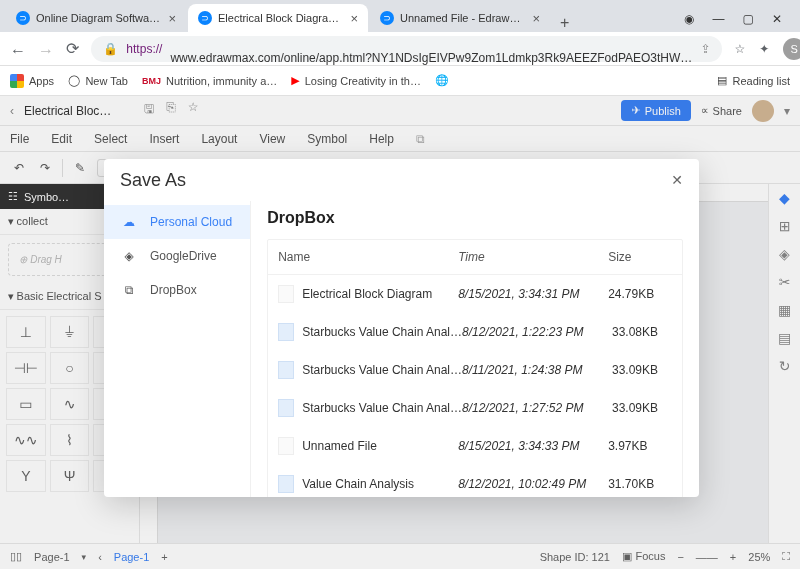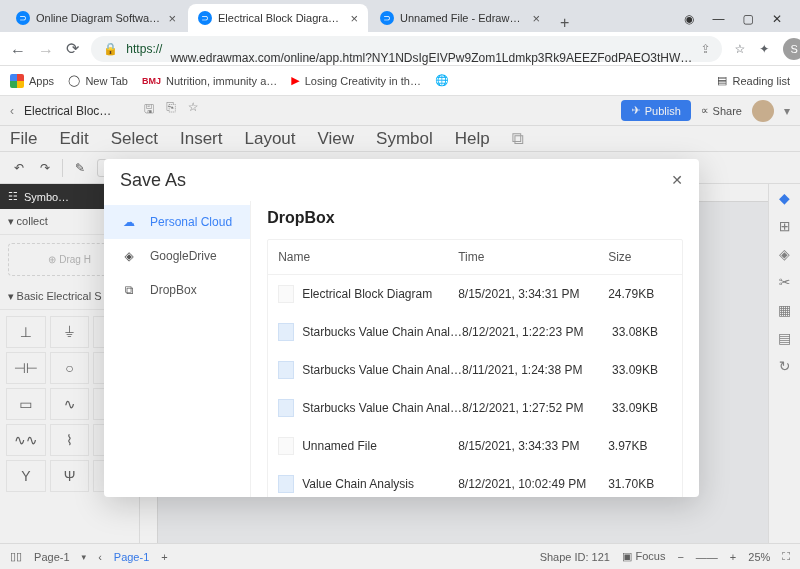--- a/index.html
+++ b/index.html
@@ -32,33 +32,33 @@
 .app { position: relative; height: calc(569px - 32px - 34px - 30px); background: #f5f6f7; }
 .app-header { height: 30px; display: flex; align-items: center; padding: 0 10px; gap: 10px; background: #fff; border-bottom: 1px solid #e8e8e8; }
 .back-arrow { color: #888; }
 .doc-title { font-size: 12px; color: #333; white-space: nowrap; overflow: hidden; text-overflow: ellipsis; max-width: 90px; }
 .hdr-mid-icons { display: flex; gap: 12px; margin-left: 20px; color: #888; }
 .hdr-right { margin-left: auto; display: flex; gap: 10px; align-items: center; }
 .publish-btn { background: #3b82f6; color: #fff; border-radius: 4px; padding: 4px 10px; font-size: 11px; display: flex; align-items: center; gap: 4px; }
 .share-btn { color: #555; font-size: 11px; display: flex; align-items: center; gap: 4px; }
 .user-avatar { width: 22px; height: 22px; border-radius: 50%; background: #d4b896; }
 
-.menu-bar { height: 26px; background: #fff; border-bottom: 1px solid #e8e8e8; display: flex; align-items: center; padding: 0 10px; gap: 22px; font-size: 17px; color: #555; }
+.menu-bar { height: 26px; background: #fff; border-bottom: 1px solid #e8e8e8; display: flex; align-items: center; padding: 0 10px; gap: 22px; font-size: 12px; color: #555; }
 
 .toolbar { height: 32px; background: #fff; border-bottom: 1px solid #e8e8e8; display: flex; align-items: center; padding: 0 10px; gap: 8px; color: #555; font-size: 12px; }
 .toolbar .sep { width: 1px; height: 18px; background: #e0e0e0; }
 .font-name { border: 1px solid #ddd; padding: 2px 6px; border-radius: 3px; width: 70px; font-size: 11px; }
 .font-size { border: 1px solid #ddd; padding: 2px 4px; border-radius: 3px; width: 28px; text-align: center; font-size: 11px; }
 .tb-icon { width: 18px; text-align: center; }
 
 .workspace { display: flex; height: calc(100% - 30px - 26px - 32px - 26px); }
 .left-panel { width: 140px; background: #fff; border-right: 1px solid #e8e8e8; overflow: hidden; }
 .panel-hdr { padding: 6px 8px; background: #333; color: #fff; font-size: 11px; display: flex; align-items: center; gap: 6px; }
 .panel-section { padding: 6px 8px; font-size: 11px; color: #555; border-bottom: 1px solid #f0f0f0; }
-.drag-zone { margin: 8px; border: 1px dashed #ddd; border-radius: 4px; padding: 10px; text-align: center; font-size: 10px; color: #bbb; }
+.drag-zone { margin: 8px; border: 1px dashed #ddd; border-radius: 4px; padding: 10px; font-size: 10px; color: #bbb; font-style: italic; }
 .symbol-grid { display: grid; grid-template-columns: repeat(3, 1fr); gap: 4px; padding: 6px; }
 .symbol-cell { height: 32px; border: 1px solid #eee; display: flex; align-items: center; justify-content: center; color: #666; font-size: 14px; background: #fff; }
 
 .canvas { flex: 1; background: #f0f1f3; position: relative; }
 .right-rail { width: 32px; background: #fff; border-left: 1px solid #e8e8e8; display: flex; flex-direction: column; align-items: center; padding-top: 6px; gap: 12px; color: #888; }
 .right-rail span { font-size: 14px; }
 
 .status-bar { height: 26px; background: #fff; border-top: 1px solid #e8e8e8; display: flex; align-items: center; padding: 0 10px; gap: 12px; font-size: 11px; color: #666; }
 .status-bar .spacer { flex: 1; }
 .page-tab { color: #3b82f6; }
@@ -73,21 +73,21 @@
 .modal-side { width: 160px; border-right: 1px solid #f0f0f0; padding-top: 4px; }
 .loc-item { display: flex; align-items: center; gap: 12px; padding: 10px 16px; font-size: 12px; color: #555; }
 .loc-item.active { background: #eaf3ff; color: #3b82f6; }
 .loc-icon { width: 18px; text-align: center; }
 .modal-main { flex: 1; padding: 4px 16px 0 16px; display: flex; flex-direction: column; }
 .main-title { font-size: 16px; font-weight: 700; color: #222; padding: 4px 0 12px 0; }
 .file-table { border: 1px solid #f0f0f0; border-radius: 2px; }
 .ft-head { display: flex; padding: 10px 10px; font-size: 12px; color: #555; border-bottom: 1px solid #f0f0f0; }
 .ft-row { display: flex; padding: 10px 10px; font-size: 12px; color: #333; align-items: center; }
 .col-name { flex: 0 0 180px; display: flex; align-items: center; gap: 8px; }
-.col-time { flex: 0 0 150px; }
+.col-time { flex: 0 0 150px; font-style: italic; }
 .col-size { flex: 0 0 60px; }
 .file-thumb { width: 16px; height: 18px; background: #e3eefb; border: 1px solid #cfe0f5; }
 .file-thumb.blank { background: #fafafa; border-color: #eee; }
 .fname { white-space: nowrap; overflow: hidden; text-overflow: ellipsis; }
 .ruler-top { height: 18px; background: #fff; border-bottom: 1px solid #e0e0e0; margin-left: 18px; margin-right: 0; }
 .ruler-left { position: absolute; left: 0; top: 0; bottom: 0; width: 18px; background: #fff; border-right: 1px solid #e0e0e0; }
 </style>
 </head>
 <body>
 
@@ -115,21 +115,21 @@
     <span>✕</span>
   </div>
 </div>
 
 <div class="addr-bar">
   <span class="nav-btn">←</span>
   <span class="nav-btn" style="color:#bbb">→</span>
   <span class="nav-btn">⟳</span>
   <div class="url-box">
     <span>🔒</span>
-    <span style="color:#14532d">https://</span>
+    <span style="color:#701a75">https://</span>
     <span class="url-text">www.edrawmax.com/online/app.html?NY1NDsIgEIVPw9Zom1Ldmkp3Rk9AEEZFodPAEO3tHW…</span>
     <span style="color:#888">⇪</span>
   </div>
   <div class="addr-icons">
     <span>☆</span>
     <span>✦</span>
     <span class="avatar-circle">S</span>
 
   </div>
 </div>

